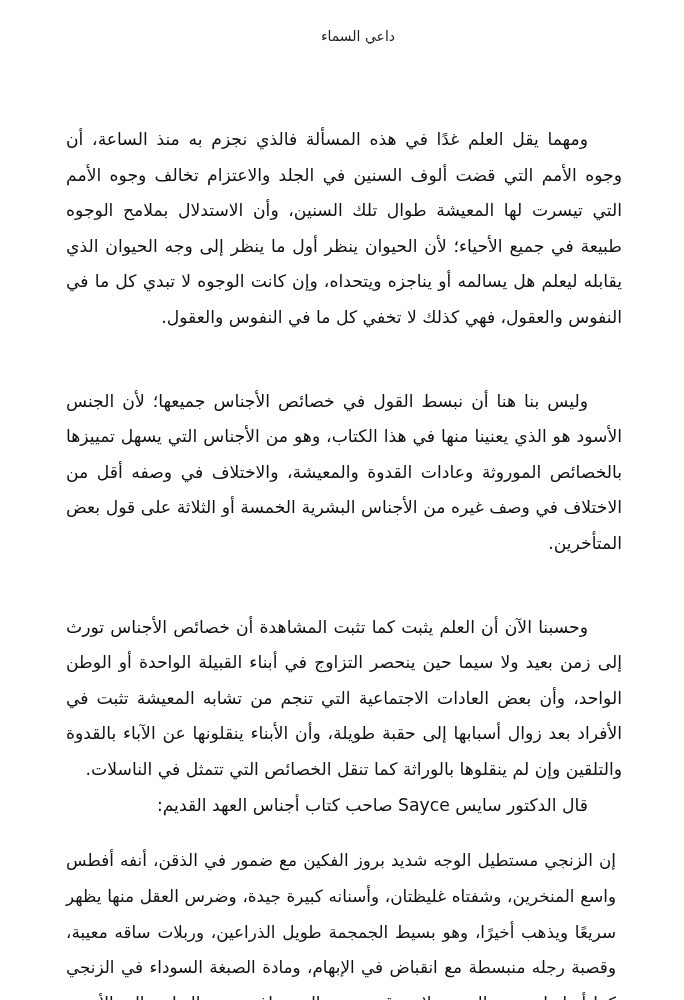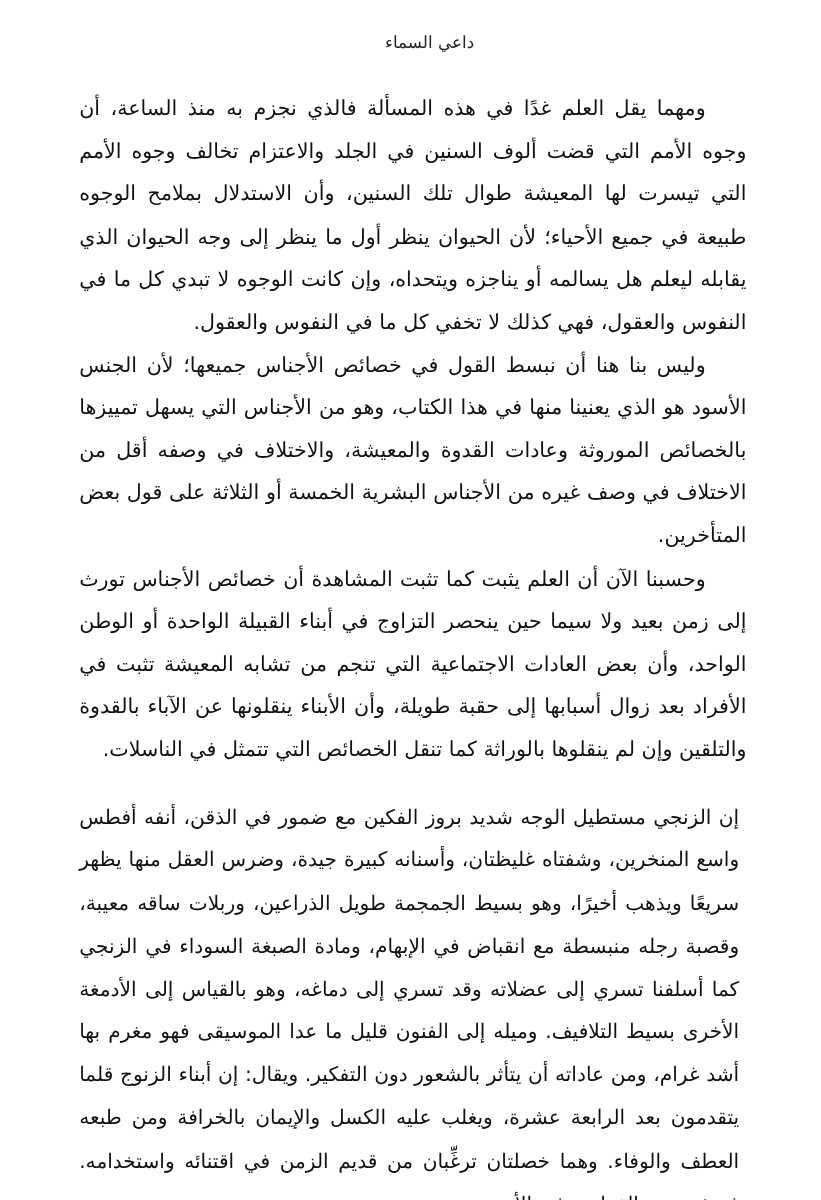--- a/index.html
+++ b/index.html
@@ -41,20 +41,21 @@
       font-size: 17.2px;
       line-height: 35.6px;
       text-align: justify;
       text-align-last: right;
     }
     .body-text p {
       margin: 0;
     }
     .body-text p.indent {
       text-indent: 34px;
+      margin-top: 48px;
     }
     .body-text p.lead-in {
       text-indent: 34px;
     }
     .quote {
       margin-top: 20px !important;
       padding-right: 0;
       padding-left: 0;
       margin-right: 6px !important;
       font-size: 16.8px;
@@ -72,16 +73,17 @@
 <body>
 
 <div class="page">
 
   <div class="running-header">داعي السماء</div>
 
   <div class="body-text">
     <p class="indent">ومهما يقل العلم غدًا في هذه المسألة فالذي نجزم به منذ الساعة، أن وجوه الأمم التي قضت ألوف السنين في الجلد والاعتزام تخالف وجوه الأمم التي تيسرت لها المعيشة طوال تلك السنين، وأن الاستدلال بملامح الوجوه طبيعة في جميع الأحياء؛ لأن الحيوان ينظر أول ما ينظر إلى وجه الحيوان الذي يقابله ليعلم هل يسالمه أو يناجزه ويتحداه، وإن كانت الوجوه لا تبدي كل ما في النفوس والعقول، فهي كذلك لا تخفي كل ما في النفوس والعقول.</p>
     <p class="indent">وليس بنا هنا أن نبسط القول في خصائص الأجناس جميعها؛ لأن الجنس الأسود هو الذي يعنينا منها في هذا الكتاب، وهو من الأجناس التي يسهل تمييزها بالخصائص الموروثة وعادات القدوة والمعيشة، والاختلاف في وصفه أقل من الاختلاف في وصف غيره من الأجناس البشرية الخمسة أو الثلاثة على قول بعض المتأخرين.</p>
     <p class="indent">وحسبنا الآن أن العلم يثبت كما تثبت المشاهدة أن خصائص الأجناس تورث إلى زمن بعيد ولا سيما حين ينحصر التزاوج في أبناء القبيلة الواحدة أو الوطن الواحد، وأن بعض العادات الاجتماعية التي تنجم من تشابه المعيشة تثبت في الأفراد بعد زوال أسبابها إلى حقبة طويلة، وأن الأبناء ينقلونها عن الآباء بالقدوة والتلقين وإن لم ينقلوها بالوراثة كما تنقل الخصائص التي تتمثل في الناسلات.</p>
+    <p class="lead-in"><span>قال الدكتور سايس </span><span class="latin">Sayce</span><span> صاحب كتاب أجناس العهد القديم:</span></p>
     <p class="quote">إن الزنجي مستطيل الوجه شديد بروز الفكين مع ضمور في الذقن، أنفه أفطس واسع المنخرين، وشفتاه غليظتان، وأسنانه كبيرة جيدة، وضرس العقل منها يظهر سريعًا ويذهب أخيرًا، وهو بسيط الجمجمة طويل الذراعين، وربلات ساقه معيبة، وقصبة رجله منبسطة مع انقباض في الإبهام، ومادة الصبغة السوداء في الزنجي كما أسلفنا تسري إلى عضلاته وقد تسري إلى دماغه، وهو بالقياس إلى الأدمغة الأخرى بسيط التلافيف. وميله إلى الفنون قليل ما عدا الموسيقى فهو مغرم بها أشد غرام، ومن عاداته أن يتأثر بالشعور دون التفكير. ويقال: إن أبناء الزنوج قلما يتقدمون بعد الرابعة عشرة، ويغلب عليه الكسل والإيمان بالخرافة ومن طبعه العطف والوفاء. وهما خصلتان ترغِّبان من قديم الزمن في اقتنائه واستخدامه. فمنذ عصور الفراعنة في الأسرة</p>
   </div>
 
 </div>
 
 </body></html>

